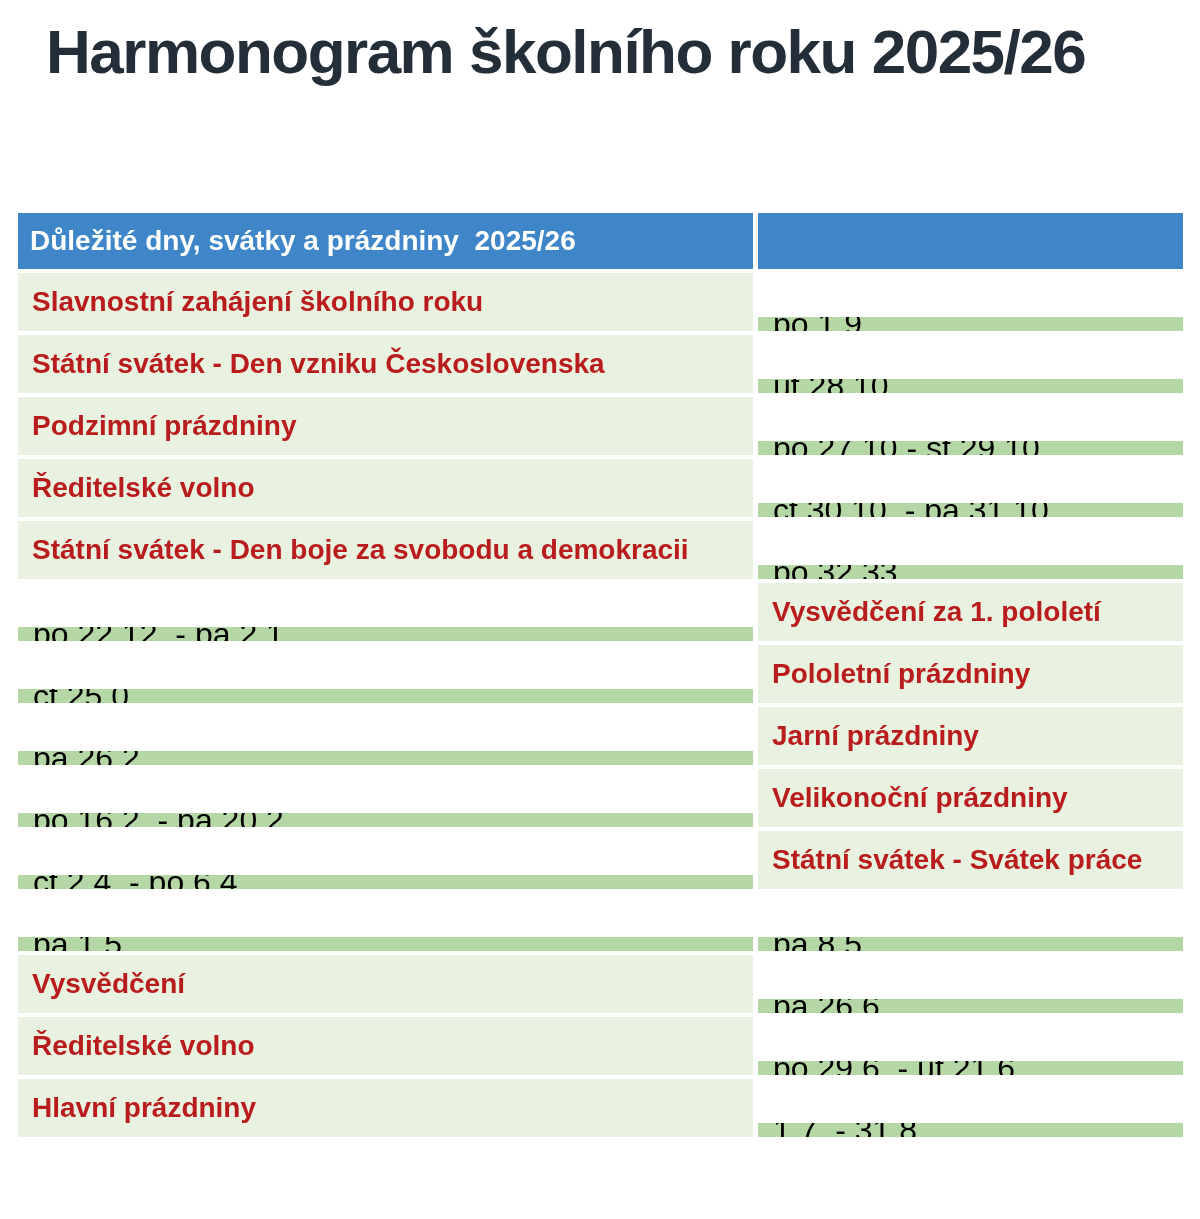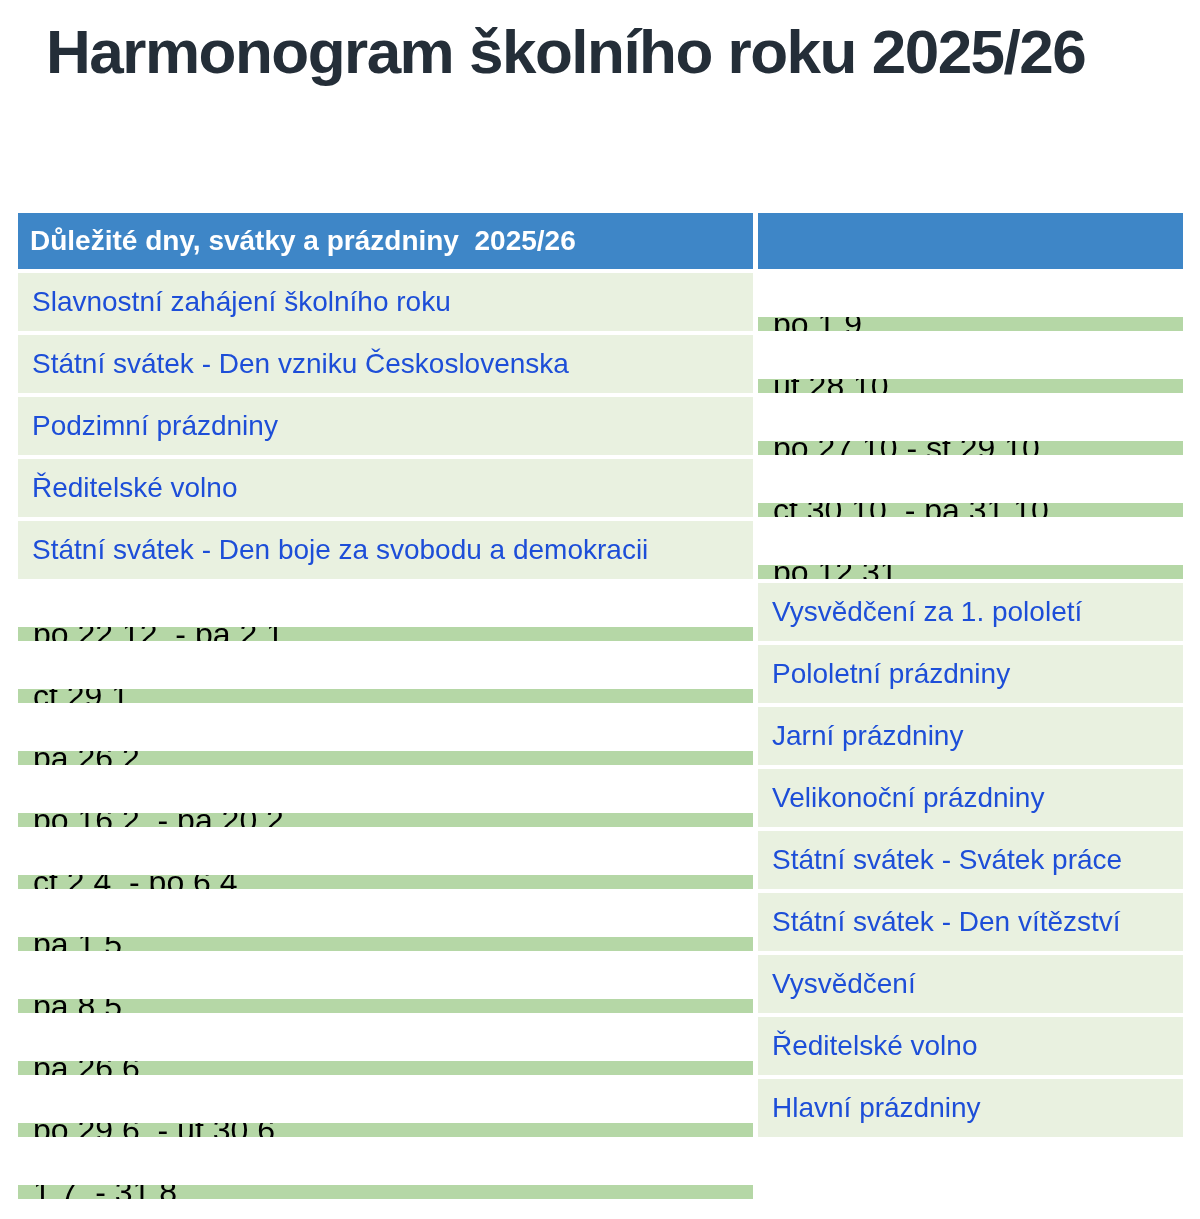--- a/index.html
+++ b/index.html
@@ -48,22 +48,22 @@
   .header-cell {
     background: #3e86c7;
     color: #ffffff;
     font-weight: bold;
     font-size: 28px;
     padding-left: 12px;
     white-space: pre;
   }
   .label-cell {
     background: #e9f1e0;
-    color: #1d4ed8;
-    font-weight: normal;
+    color: #b91c1c;
+    font-weight: bold;
     font-size: 28px;
     padding-left: 14px;
     white-space: pre;
   }
   .value-cell {
     background: #b5d7a6;
     color: #000000;
     font-weight: normal;
     font-size: 32px;
     padding-left: 15px;
@@ -98,45 +98,44 @@
   <div class="cell label-cell">Státní svátek - Den vzniku Československa</div>
   <div class="cell value-cell">út 28.10.</div>
 
   <div class="cell label-cell">Podzimní prázdniny</div>
   <div class="cell value-cell">po 27.10 - st 29.10.</div>
 
   <div class="cell label-cell">Ředitelské volno</div>
   <div class="cell value-cell">čt 30.10. - pá 31.10.</div>
 
   <div class="cell label-cell">Státní svátek - Den boje za svobodu a demokracii</div>
-  <div class="cell value-cell">po 12.31.</div>
+  <div class="cell value-cell">po 32.33.</div>
 
   <div class="cell value-cell">po 22.12. - pá 2.1.</div>
 
   <div class="cell label-cell">Vysvědčení za 1. pololetí</div>
-  <div class="cell value-cell">čt 29.1.</div>
+  <div class="cell value-cell">čt 25.0.</div>
 
   <div class="cell label-cell">Pololetní prázdniny</div>
   <div class="cell value-cell">pá 26.2.</div>
 
   <div class="cell label-cell">Jarní prázdniny</div>
   <div class="cell value-cell">po 16.2. - pá 20.2.</div>
 
   <div class="cell label-cell">Velikonoční prázdniny</div>
   <div class="cell value-cell">čt 2.4. - po 6.4.</div>
 
   <div class="cell label-cell">Státní svátek - Svátek práce</div>
   <div class="cell value-cell">pá 1.5.</div>
 
-  <div class="cell label-cell">Státní svátek - Den vítězství</div>
   <div class="cell value-cell">pá 8.5.</div>
 
   <div class="cell label-cell">Vysvědčení</div>
   <div class="cell value-cell">pá 26.6.</div>
 
   <div class="cell label-cell">Ředitelské volno</div>
-  <div class="cell value-cell">po 29.6. - út 30.6.</div>
+  <div class="cell value-cell">po 29.6. - út 21.6.</div>
 
   <div class="cell label-cell">Hlavní prázdniny</div>
   <div class="cell value-cell">1.7. - 31.8.</div>
 </div>
 
 </div>
 
 </body></html>

